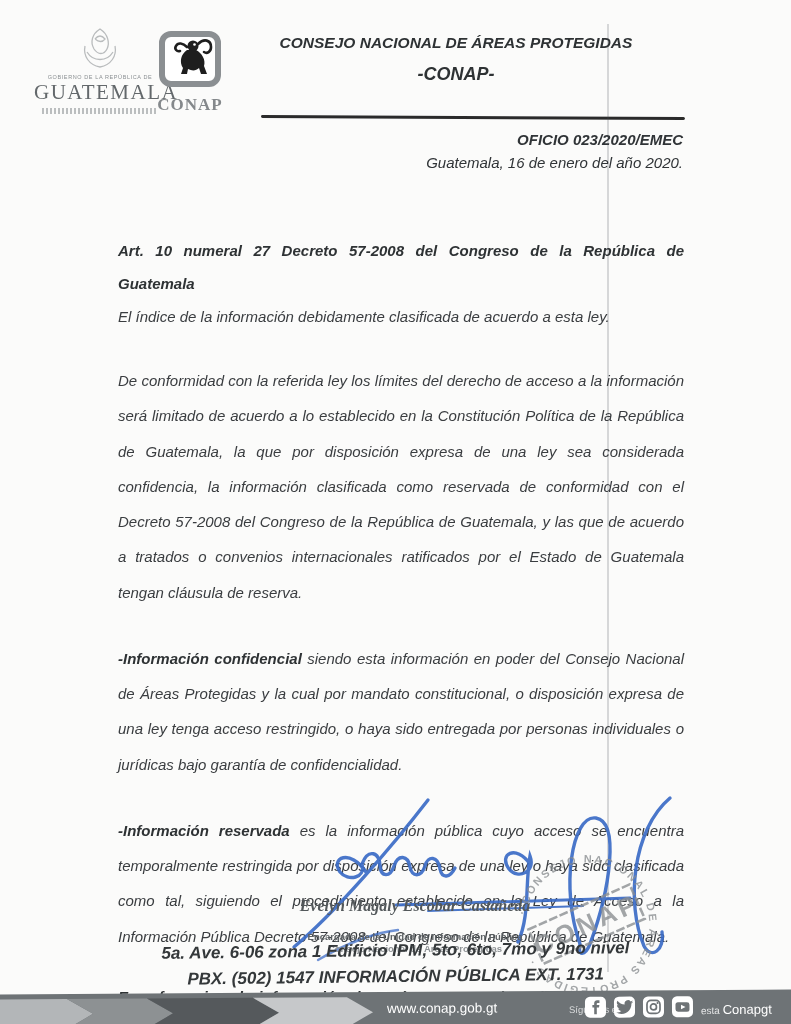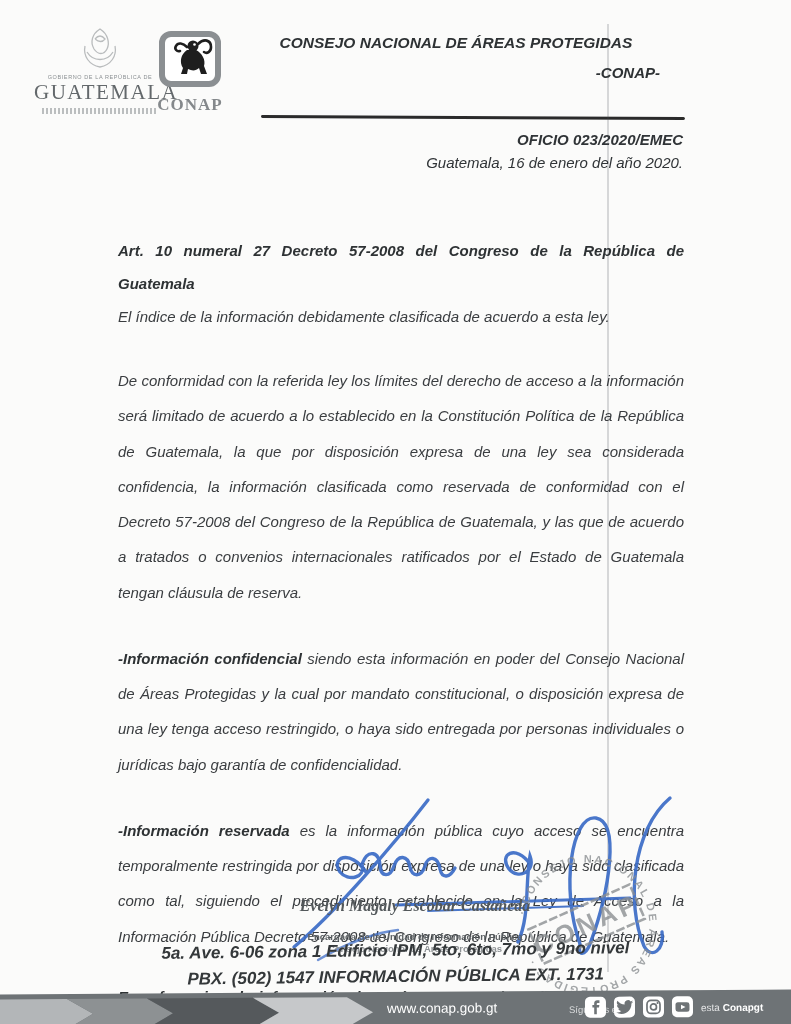--- a/index.html
+++ b/index.html
@@ -16,21 +16,21 @@
   .gt-slogan{height:6px;margin:3px 8px 0 8px;opacity:.5;filter:blur(.5px);
     background:repeating-linear-gradient(90deg,#7d8285 0 2px,transparent 2px 4px);}
   .conap-logo{position:absolute;left:150px;top:30px;width:80px;text-align:center;}
   .conap-logo .word{font-family:"Liberation Serif",serif;font-weight:bold;font-size:17px;
     letter-spacing:1px;color:#84888b;margin-top:1px;}
   
   .titles{position:absolute;left:252px;top:34px;width:408px;text-align:center;
     font-weight:bold;font-style:italic;color:#2e3234;}
   .titles .t1{font-size:15.5px;margin-bottom:13px;}
   .titles .t2{font-size:15.5px;margin-bottom:12px;}
-  .titles .t3{font-size:15px;text-align:right;}
+  .titles .t3{font-size:18px;}
   .title-rule{position:absolute;left:261px;top:116px;width:424px;height:3px;background:#2b2b2b;
     transform:rotate(.3deg);border-radius:2px;}
   .refblock{position:absolute;right:108px;top:131px;text-align:right;font-style:italic;font-size:15px;color:#303437;}
   .refblock .oficio{font-weight:bold;margin-bottom:6px;}
   
   .body{position:absolute;left:118px;width:566px;top:234px;}
   .body p{margin:0 0 31px 0;font-style:italic;font-size:15px;line-height:2.35;
     text-align:justify;color:#3a3d40;}
   .body p.tight{line-height:2.2;margin-bottom:30px;}
   .body .b{font-weight:bold;color:#2e3234;}
@@ -55,21 +55,21 @@
   .address .a2{font-size:17px;margin-top:6px;}
   .bottombar{position:absolute;left:-5px;right:-5px;bottom:-3px;height:35px;
     background:#6e7376;transform:rotate(-.35deg);}
   .chevrons{position:absolute;left:0;top:0;height:35px;width:462px;}
   .bar-url{position:absolute;left:392px;top:9px;font-size:13.5px;font-weight:normal;color:#fff;}
   .bar-follow{position:absolute;left:526px;top:13px;font-size:9.5px;color:#d9dbdc;margin-left:48px;}
   .bar-icons{position:absolute;left:590px;top:6px;display:flex;gap:8px;}
   .sico{width:21px;height:21px;background:#fff;border-radius:5px;display:flex;
     align-items:center;justify-content:center;}
   .bar-handle{position:absolute;left:706px;top:12px;font-size:10px;color:#e3e4e5;}
-  .bar-handle .hb{font-weight:bold;font-size:10px;color:#fff;}
+  .bar-handle .hb{font-weight:normal;font-size:13px;color:#fff;}
 </style>
 </head>
 <body>
 
 <div class="page">
 
   <div class="gt-logo">
     <svg class="gt-emblem" width="46" height="44" viewBox="0 0 46 44">
       <g fill="none" stroke="#84898c" stroke-width="1.3">
         <path d="M23 3 C15 8 13 16 17 23 C21 29 27 29 30 23 C33 17 31 8 23 3 Z"></path>

